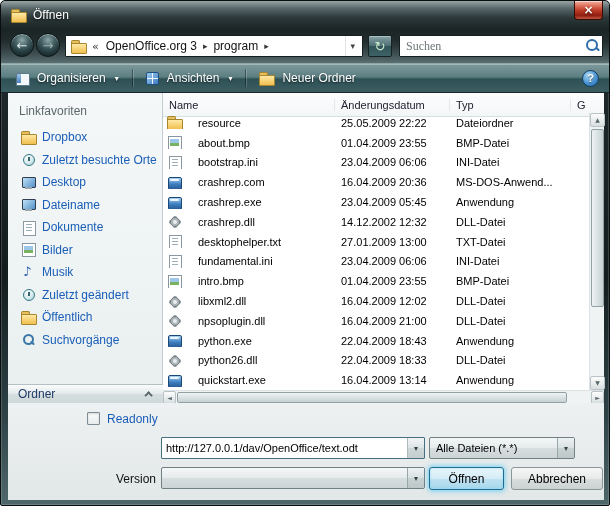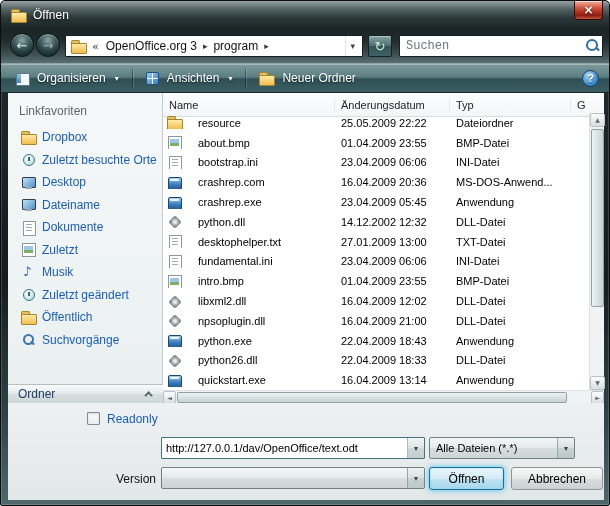--- a/index.html
+++ b/index.html
@@ -37,21 +37,21 @@
   .bc-item{padding:0 4px;white-space:nowrap}
   .bc-sep{font-size:9px;color:#333;padding:0 2px}
   .bc-spacer{flex:1}
   .bc-drop{font-size:9px;color:#444;padding:0 4px;border-left:1px solid #e2e6e7;height:100%;display:flex;align-items:center}
   .btn-refresh{position:absolute;left:367px;top:6px;width:24px;height:22px;border:1px solid #142224;border-radius:2px;
     background:linear-gradient(180deg,#88a4a6 0%,#4f7074 48%,#315458 52%,#3f6266 100%);
     box-shadow:inset 0 1px 0 rgba(255,255,255,.35);display:flex;align-items:center;justify-content:center}
   .btn-refresh span{color:#c8e6cc;font-size:13px;line-height:1}
   .searchbox{position:absolute;left:398px;top:6px;width:204px;height:22px;background:#fff;border:1px solid #141f21;border-radius:1px;
     display:flex;align-items:center}
-  .search-input{flex:1;min-width:0;border:none;outline:none;font-family:Liberation Mono, monospace;font-size:12px;padding:0 6px;color:#333;background:transparent}
+  .search-input{flex:1;min-width:0;border:none;outline:none;font-family:Liberation Serif, serif;font-size:12px;padding:0 6px;color:#333;background:transparent}
   .search-input::placeholder{color:#6d7678}
   .mag{position:relative;width:18px;height:16px;flex:none}
   .mag::before{content:"";position:absolute;left:2px;top:1px;width:8px;height:8px;border:2px solid #2e6da8;border-radius:50%}
   .mag::after{content:"";position:absolute;left:11px;top:10px;width:5px;height:2px;background:#2e6da8;border-radius:1px;transform:rotate(45deg)}
 
   
   #toolbar{position:absolute;left:0;top:62px;width:100%;height:30px;display:flex;align-items:center;padding:0 8px;gap:7px;color:#fff;
     background:linear-gradient(180deg,#7e999c 0%,#5c7f82 46%,#2e5156 54%,#3c5e62 100%);
     border-top:1px solid #8fa5a7;border-bottom:1px solid #15272a;box-shadow:inset 0 1px 0 rgba(255,255,255,.3)}
   .tb-btn{display:flex;align-items:center;gap:8px;height:22px;padding:0 6px;border-radius:2px;text-shadow:0 1px 2px rgba(0,0,0,.65)}
@@ -235,21 +235,21 @@
         <div class="sb-item">
           <i class="fi fi-monitor"></i>
           <span class="sb-label">Dateiname</span>
         </div>
         <div class="sb-item">
           <i class="fi fi-doc"></i>
           <span class="sb-label">Dokumente</span>
         </div>
         <div class="sb-item">
           <i class="fi fi-image"></i>
-          <span class="sb-label">Zuletzt</span>
+          <span class="sb-label">Bilder</span>
         </div>
         <div class="sb-item">
           <i class="fi fi-note"></i>
           <span class="sb-label">Musik</span>
         </div>
         <div class="sb-item">
           <i class="fi fi-clock"></i>
           <span class="sb-label">Zuletzt geändert</span>
         </div>
         <div class="sb-item">
@@ -319,21 +319,21 @@
           <span class="cell-name">
               <i class="fi fi-app"></i>
               <span>crashrep.exe</span>
             </span>
           <span class="cell-date">23.04.2009 05:45</span>
           <span class="cell-type">Anwendung</span>
         </div>
         <div class="fl-row">
           <span class="cell-name">
               <i class="fi fi-gear"></i>
-              <span>python.dll</span>
+              <span>crashrep.dll</span>
             </span>
           <span class="cell-date">14.12.2002 12:32</span>
           <span class="cell-type">DLL-Datei</span>
         </div>
         <div class="fl-row">
           <span class="cell-name">
               <i class="fi fi-doc"></i>
               <span>desktophelper.txt</span>
             </span>
           <span class="cell-date">27.01.2009 13:00</span>

